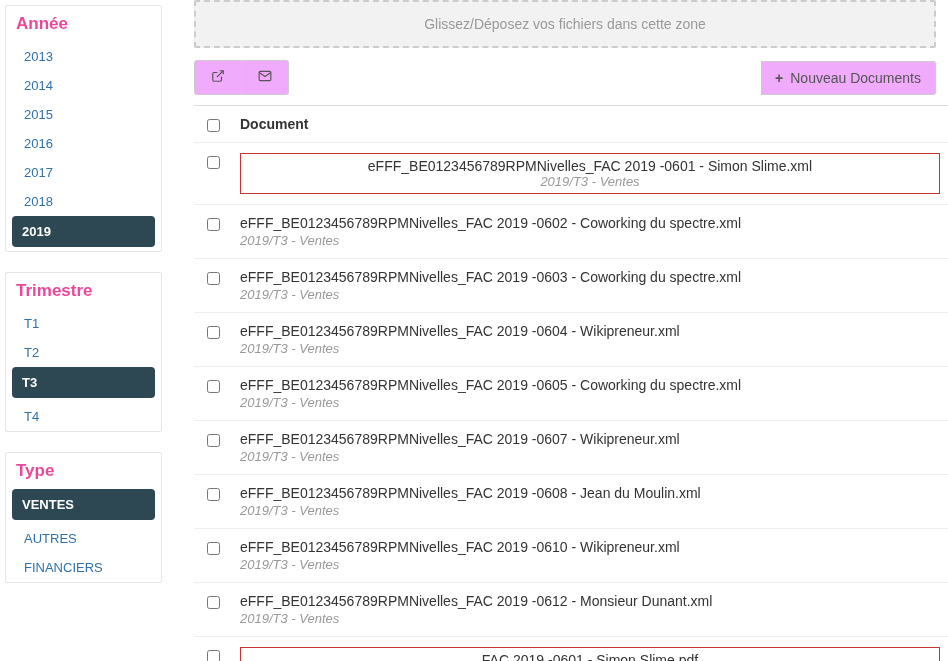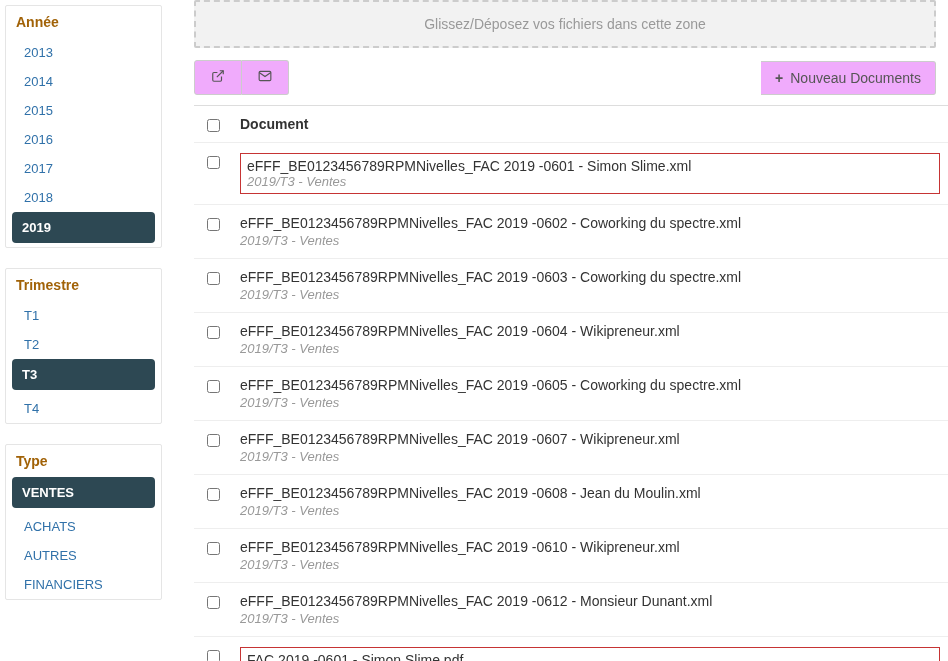--- a/index.html
+++ b/index.html
@@ -24,22 +24,22 @@
     }
     .filter-group {
       margin-bottom: 20px;
       border: 1px solid #e5e5e5;
       border-radius: 2px;
       padding: 0;
       background: #fff;
     }
     .filter-title {
       font-weight: bold;
-      font-size: 14px;
-      color: #a16207;
+      font-size: 17px;
+      color: #ec4899;
       padding: 8px 10px;
     }
     .filter-item {
       padding: 7px 10px 7px 18px;
       color: #3071a9;
       font-size: 13px;
       cursor: pointer;
     }
     .filter-item.active {
       background: #2d4853;
@@ -146,20 +146,21 @@
     }
     .doc-meta {
       color: #999;
       font-size: 13px;
       font-style: italic;
     }
     .highlighted {
       border: 1px solid #c63434;
       padding: 4px 6px;
       display: inline-block;
+      text-align: center;
     }
     .highlighted .doc-name,
     .highlighted .doc-meta {
       display: block;
     }
     .plus-icon::before {
       content: "+";
       font-weight: bold;
       margin-right: 2px;
     }
@@ -186,21 +187,20 @@
         <div class="filter-item">T1</div>
         <div class="filter-item">T2</div>
         <div class="filter-item active">T3</div>
         <div class="filter-item">T4</div>
       </div>
   </div>
   <div class="filter-group">
     <div class="filter-title">Type</div>
     <div id="type-items">
         <div class="filter-item active">VENTES</div>
-        <div class="filter-item">ACHATS</div>
         <div class="filter-item">AUTRES</div>
         <div class="filter-item">FINANCIERS</div>
       </div>
   </div>
 </div>
 
 <div class="main">
   <div class="dropzone">
     <span>Glissez/Déposez vos fichiers dans cette zone</span>
   </div>

